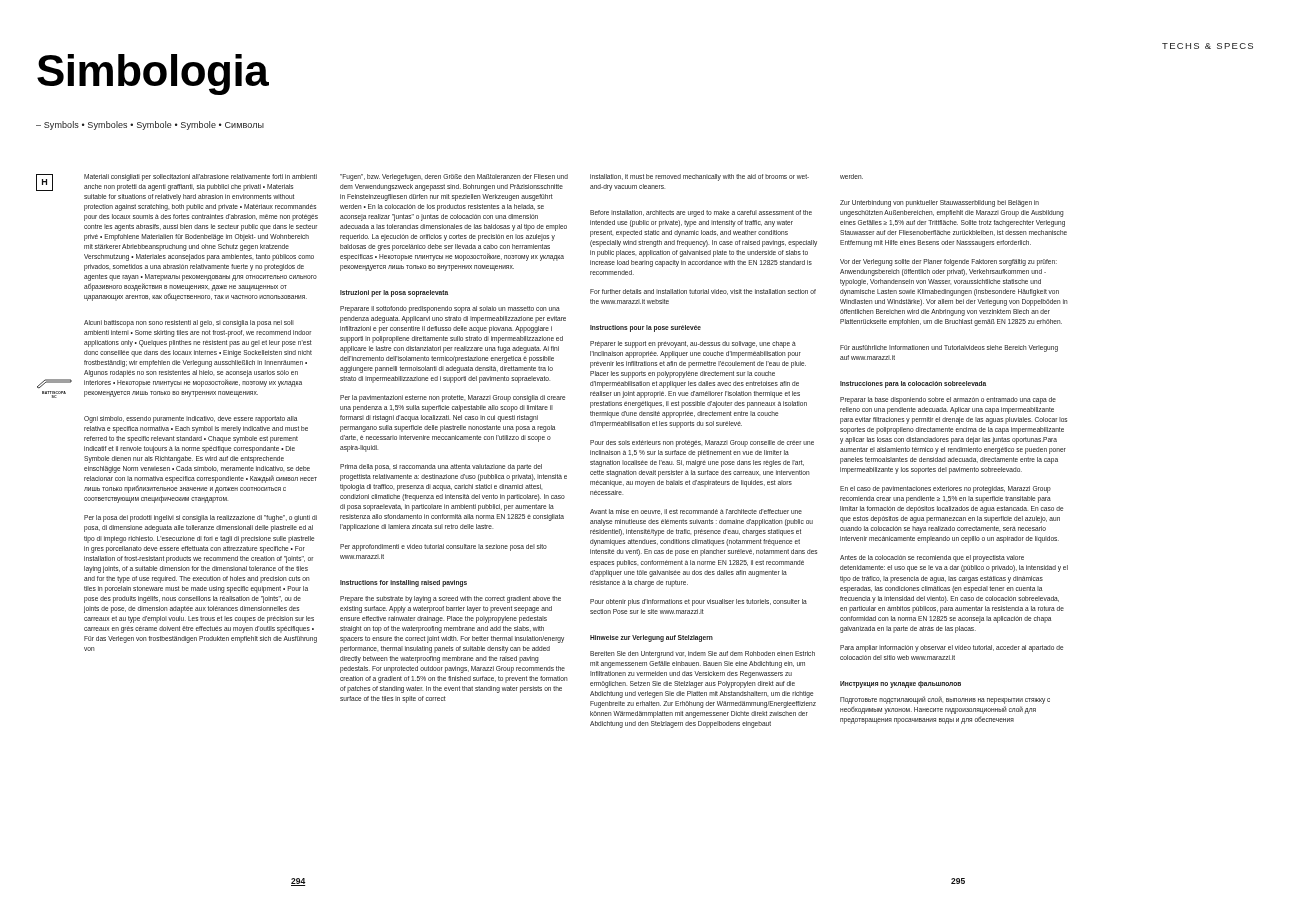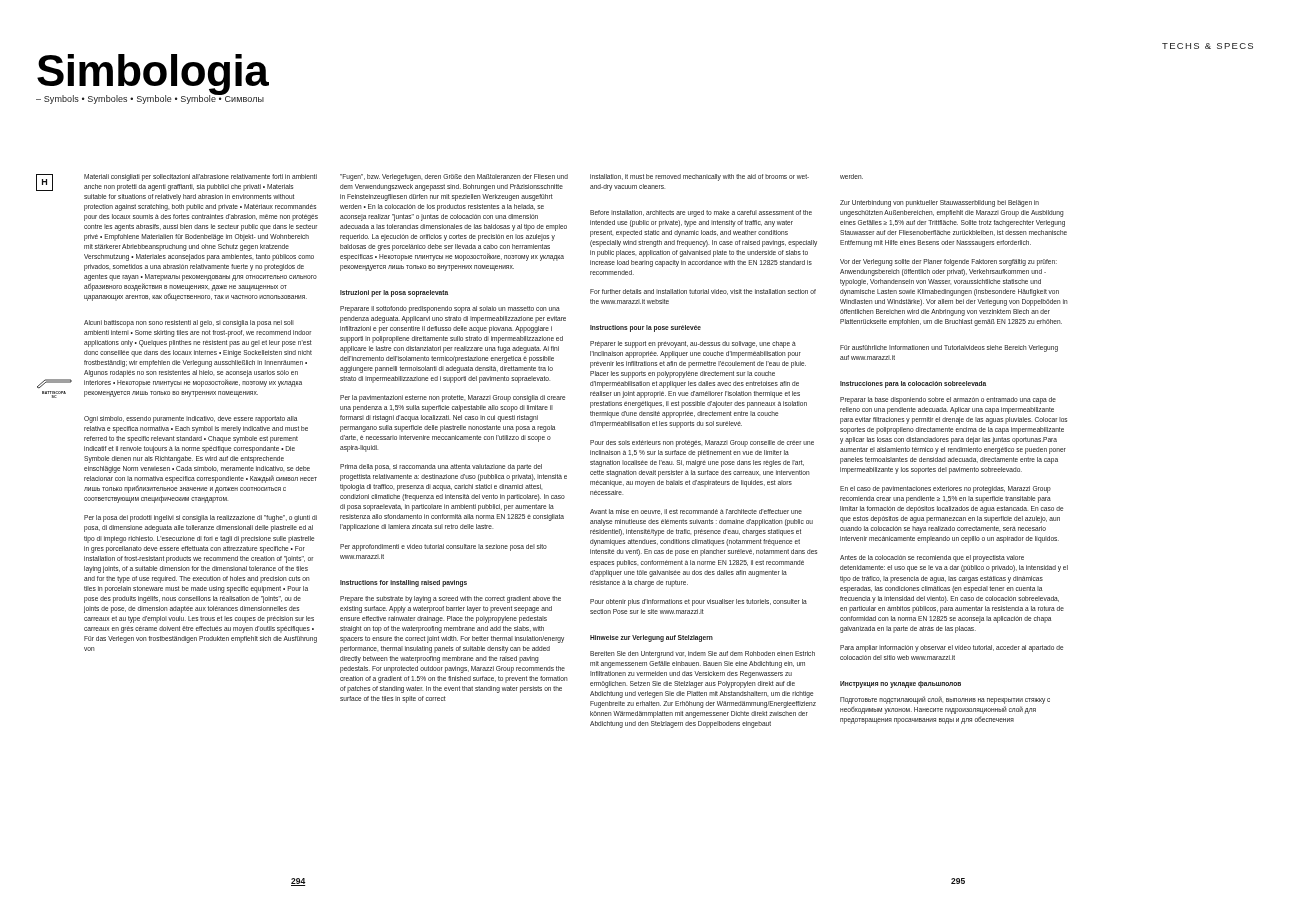--- a/index.html
+++ b/index.html
@@ -47,21 +47,21 @@
     font-size: 44px;
     font-weight: 700;
     letter-spacing: -0.5px;
     margin-top: 8px;
     line-height: 1.05;
     color: #000;
   }
   .subtitle {
     font-size: 9px;
     color: #222;
-    margin-top: 0;
+    margin-top: 26px;
     letter-spacing: 0.1px;
   }
   
   .cols {
     position: absolute;
     top: 172px;
     left: 36px;
     width: 1219px;
     display: flex;
     gap: 0;

